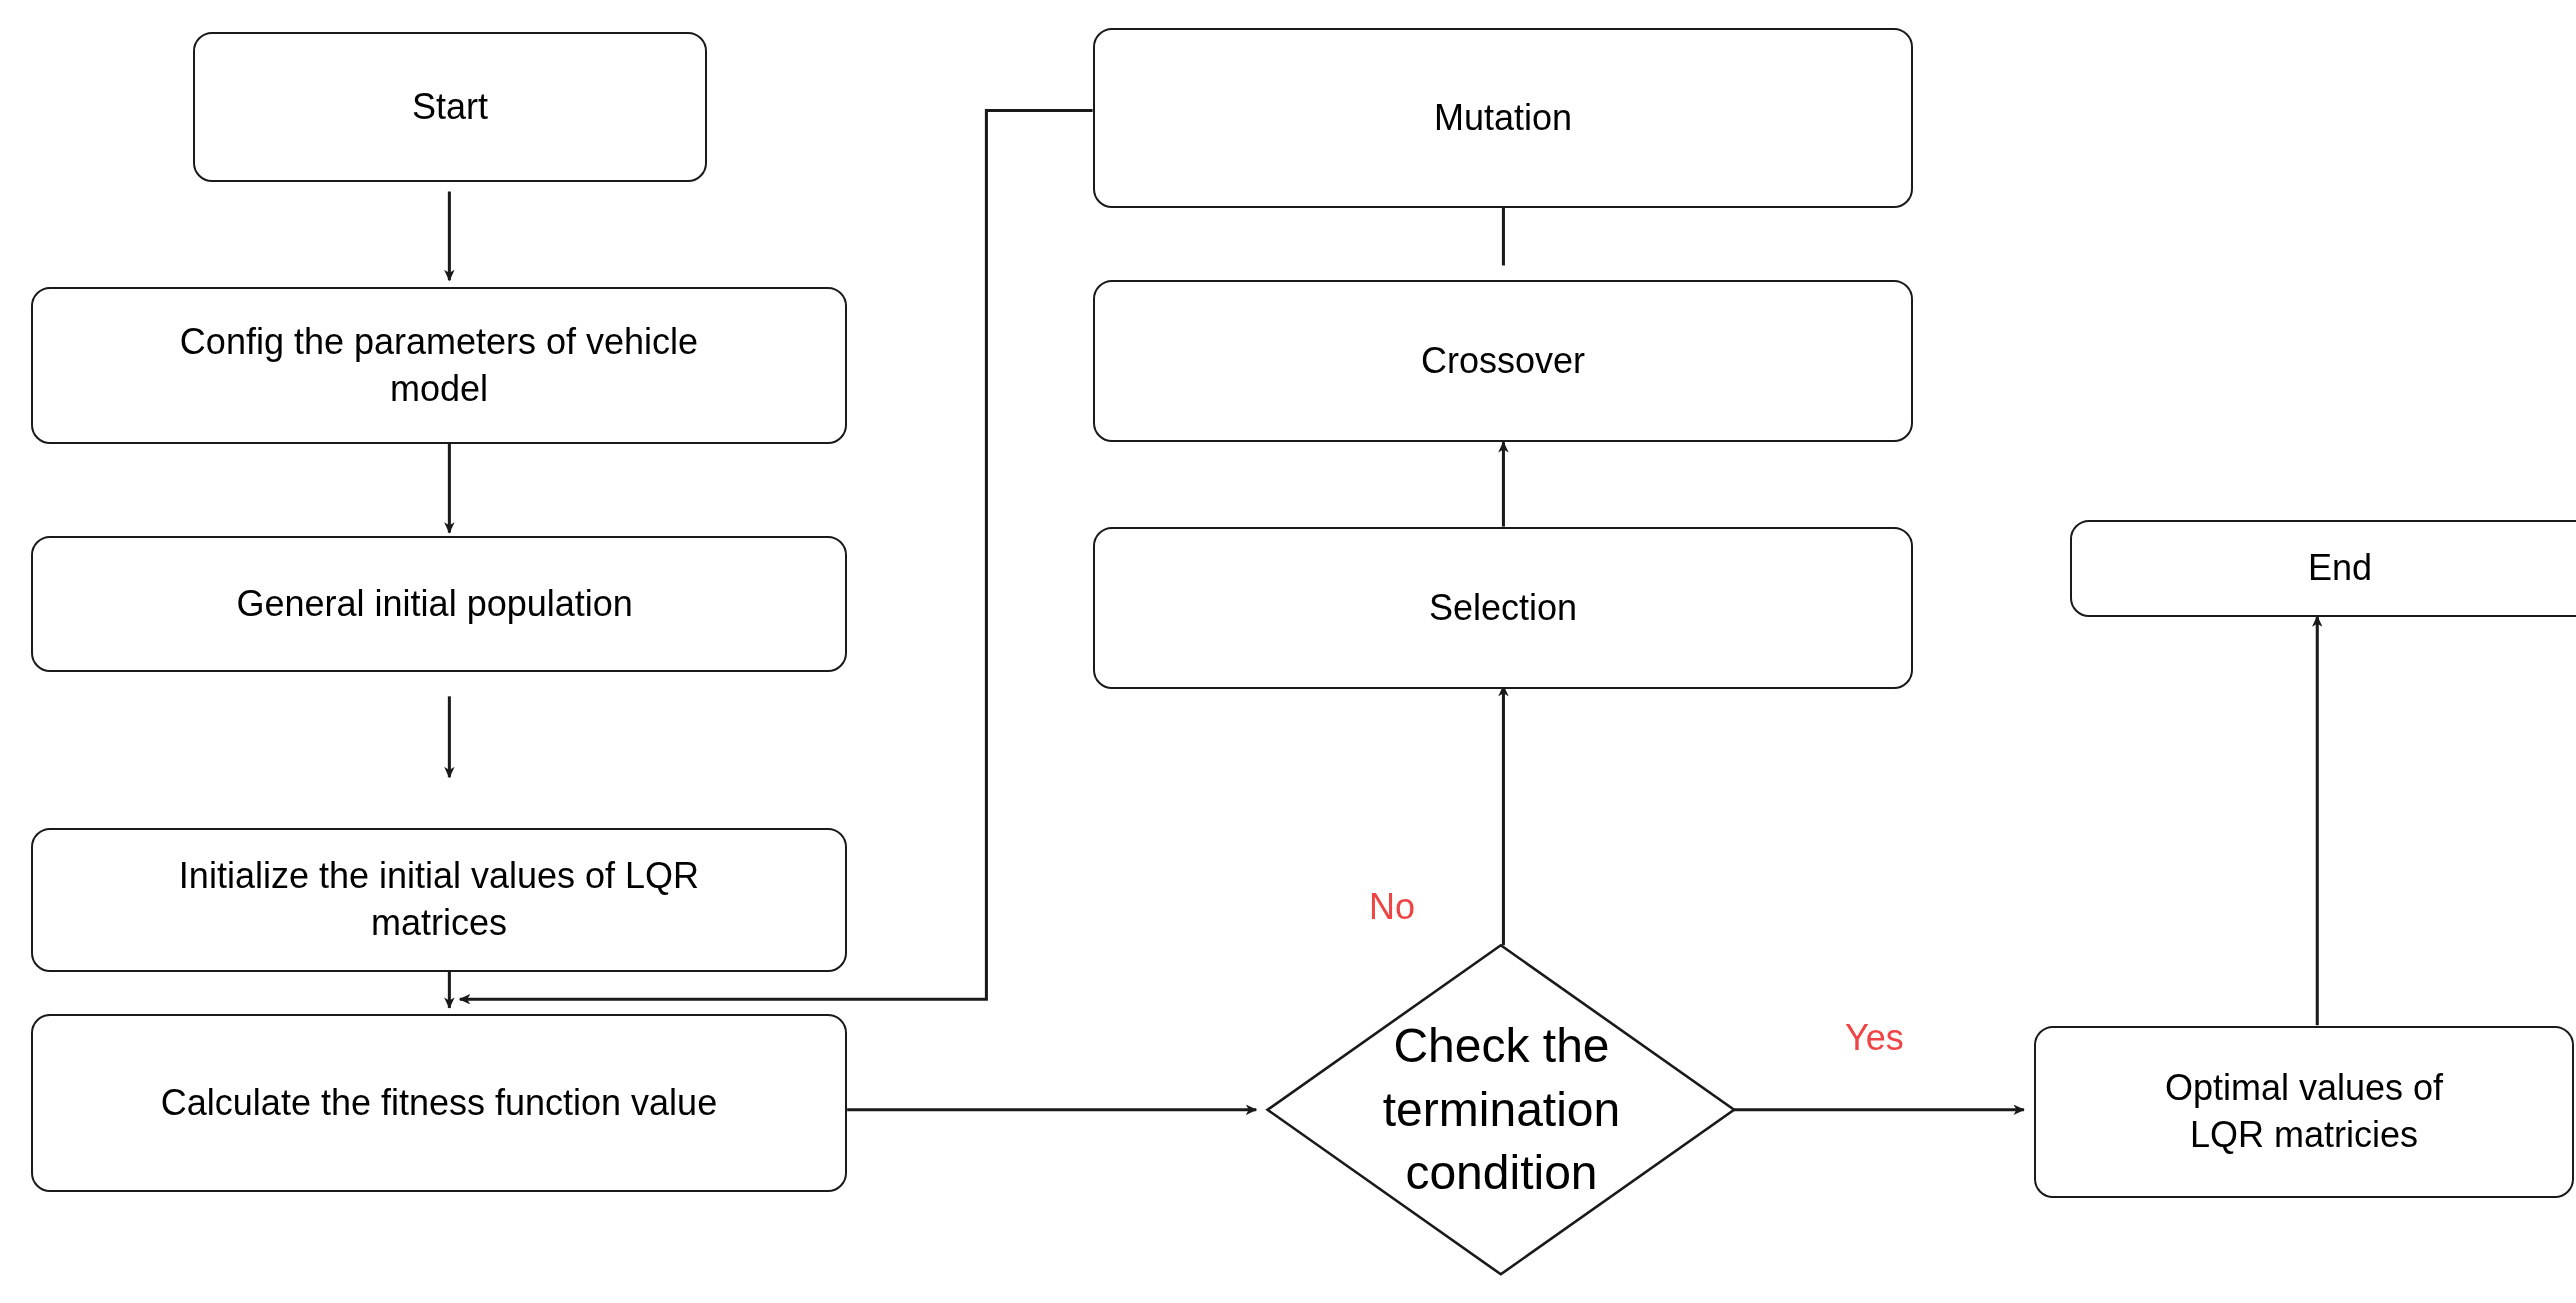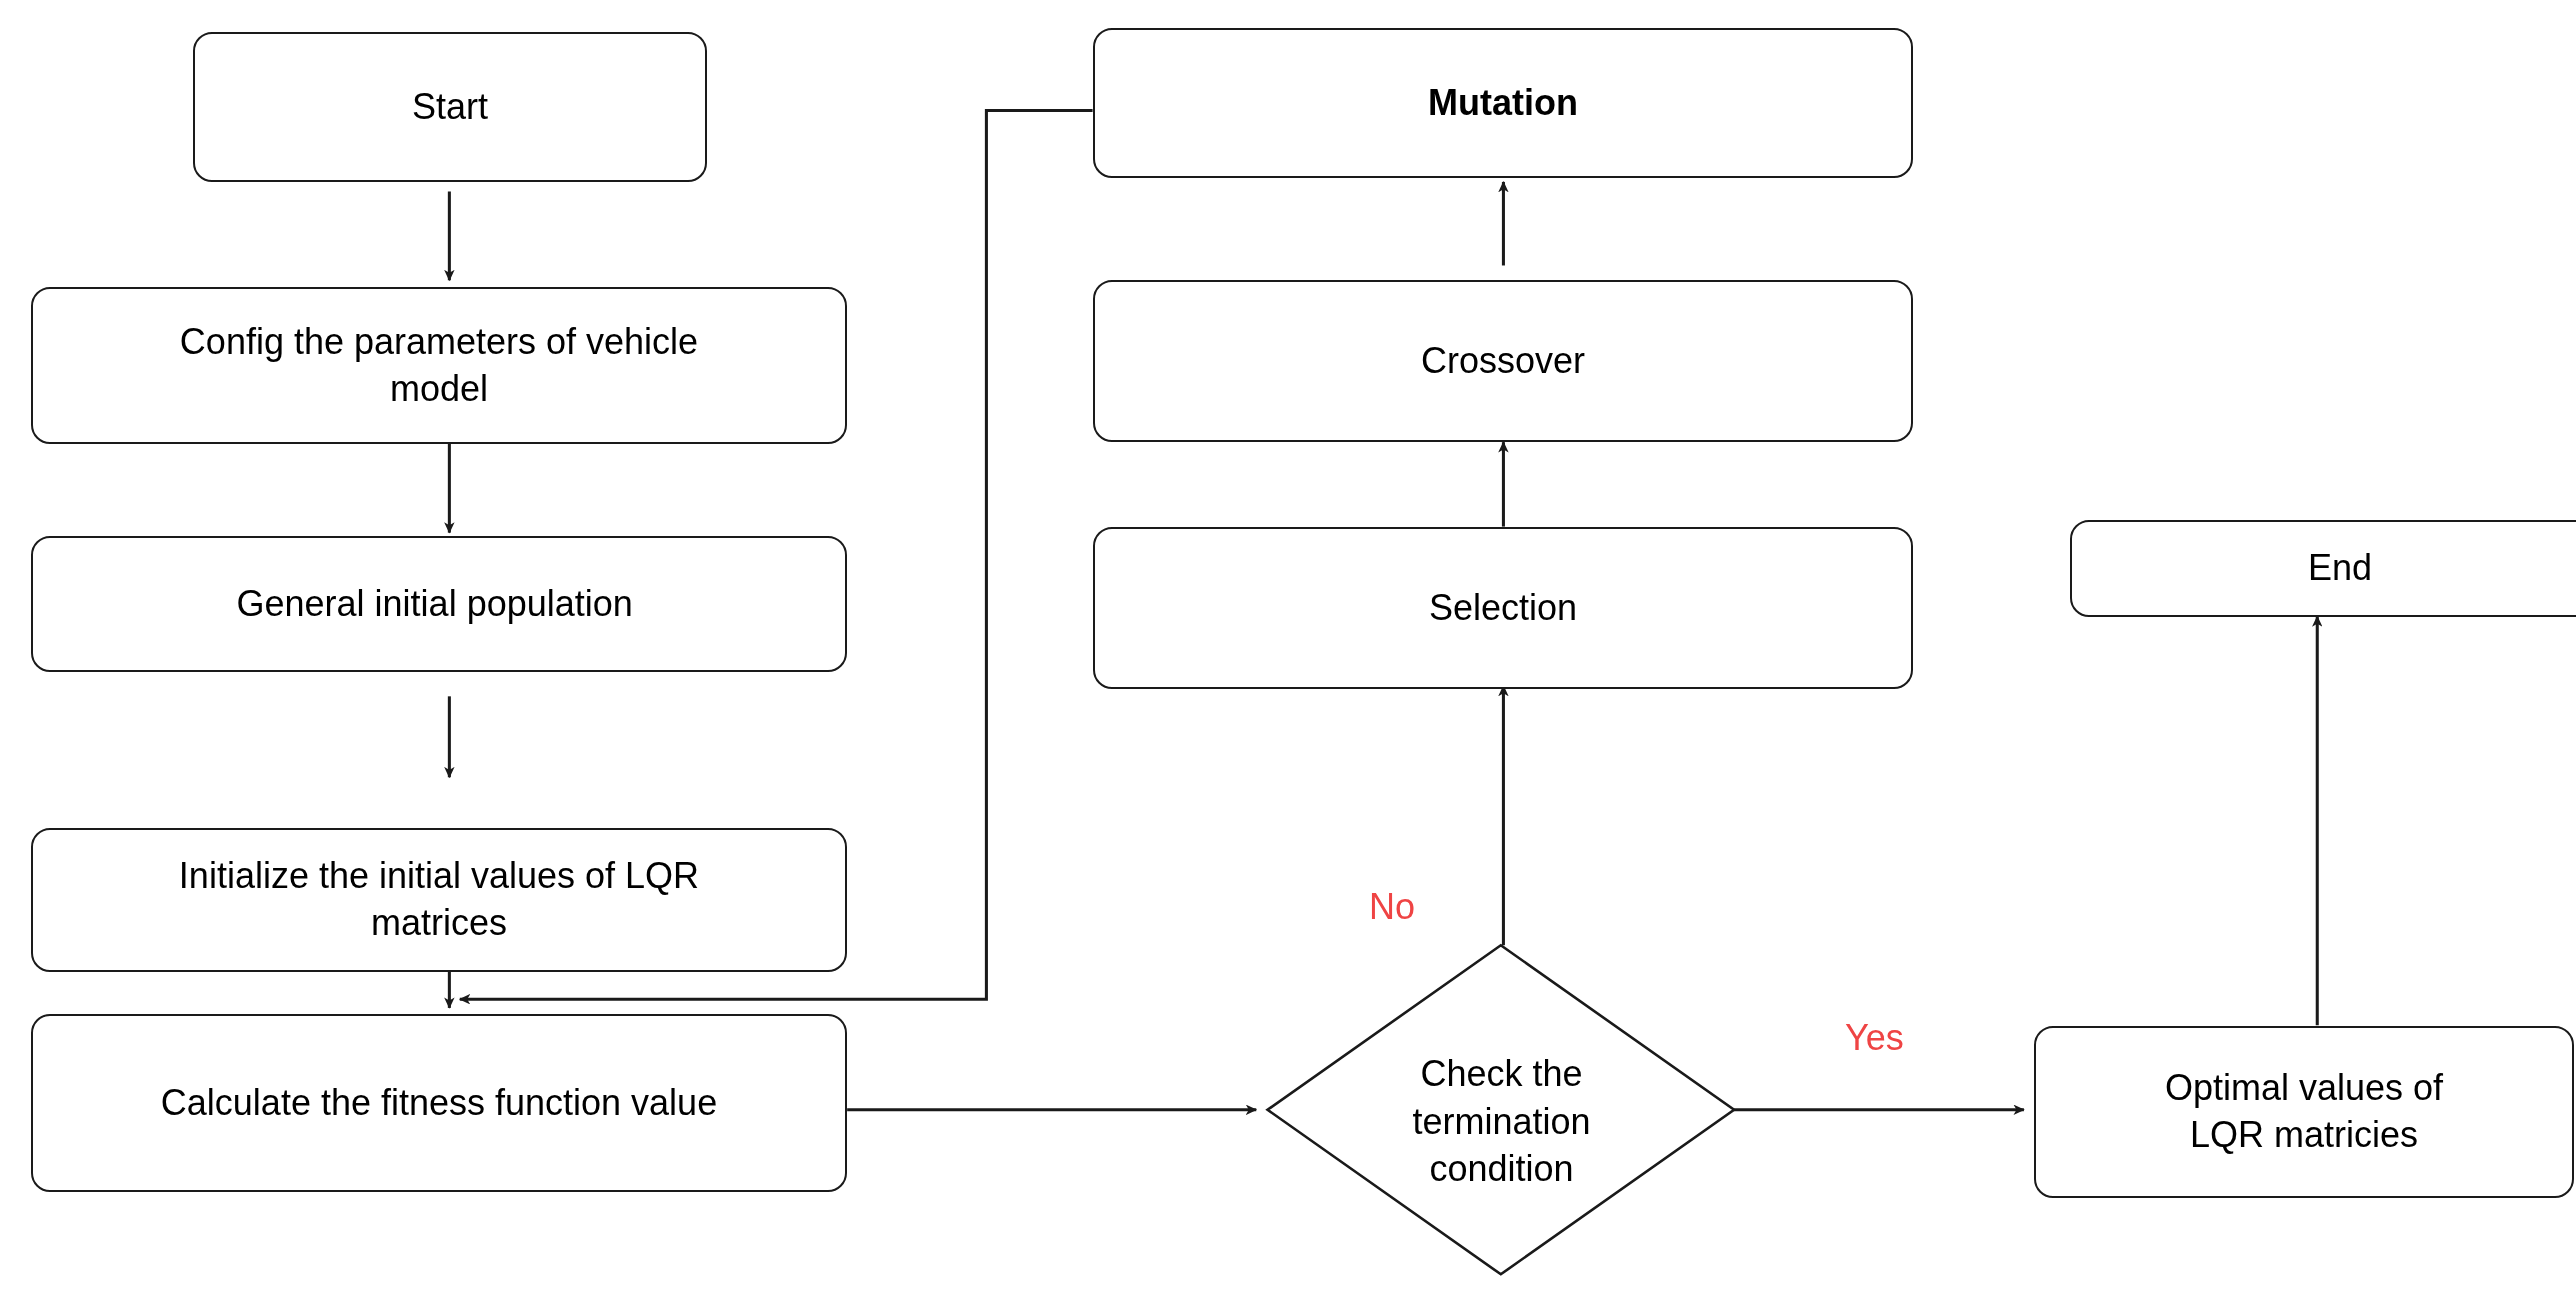--- a/index.html
+++ b/index.html
@@ -31,28 +31,28 @@
     font-size:36px;
     line-height:1.30;
     padding:5.2px 15.7px;
     white-space:pre-line;
   }
   .diamond-wrap{
     position:absolute;
   }
   .diamond-label{
     position:absolute;
-    left:0; top:12px;
+    left:0; top:0;
     width:100%; height:100%;
     display:flex;
     align-items:center;
     justify-content:center;
     text-align:center;
     color:#000000;
-    font-size:36px;
+    font-size:48px;
     line-height:1.32;
     white-space:pre-line;
   }
   .edge-label{
     position:absolute;
     color:#ef4444;
     font-size:36px;
     line-height:1;
     white-space:nowrap;
   }
@@ -109,21 +109,21 @@
 
   <div class="node" style="left:31px; top:828px; width:816px; height:144px;">
     <span>Initialize the initial values of LQR
 matrices</span>
   </div>
 
   <div class="node" style="left:31px; top:1014px; width:816px; height:178px;">
     <span>Calculate the fitness function value</span>
   </div>
 
-  <div class="node" style="left:1093px; top:28px; width:820px; height:150px;font-weight:bold;">
+  <div class="node" style="left:1093px; top:28px; width:820px; height:180px;">
     <span>Mutation</span>
   </div>
 
   <div class="node" style="left:1093px; top:280px; width:820px; height:162px;">
     <span>Crossover</span>
   </div>
 
   <div class="node" style="left:1093px; top:527px; width:820px; height:162px;">
     <span>Selection</span>
   </div>

